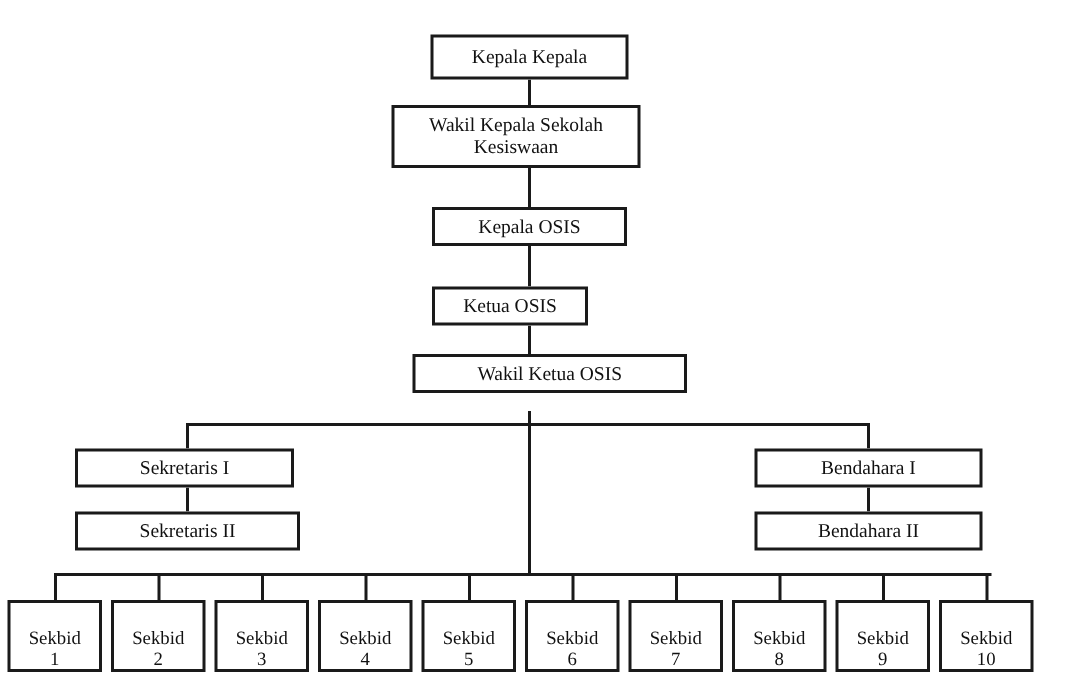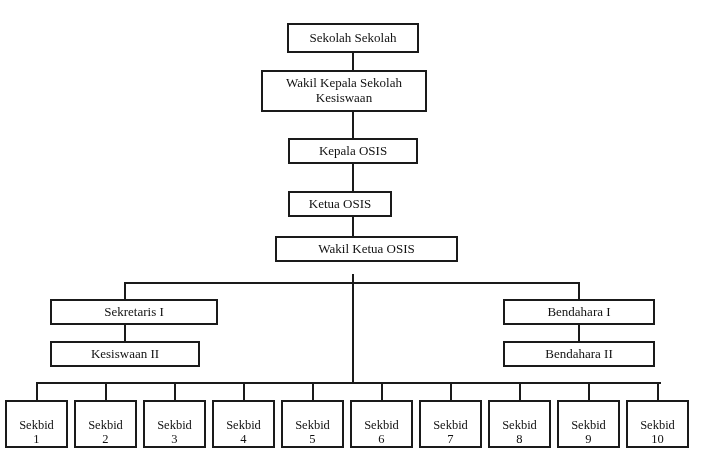--- a/index.html
+++ b/index.html
@@ -44,21 +44,21 @@
   }
   .v-line { width: 2px; }
   .h-line { height: 2px; }
 </style>
 </head>
 <body>
 
 <div id="chart-root">
 
   <div class="node n-main" style="left:287px; top:23px; width:132px; height:30px;">
-    <span class="label">Sekolah Sekolah</span>
+    <span class="label">Kepala Kepala</span>
   </div>
 
   <div class="connector v-line" style="left:352px; top:53px; height:17px;"></div>
 
   <div class="node n-main" style="left:261px; top:70px; width:166px; height:42px;">
     <span class="label">Wakil Kepala Sekolah
 Kesiswaan</span>
   </div>
 
   <div class="connector v-line" style="left:352px; top:112px; height:26px;"></div>
@@ -80,28 +80,28 @@
   </div>
 
   <div class="connector v-line" style="left:352px; top:274px; height:110px;"></div>
 
   <div class="connector h-line" style="left:124px; top:282px; width:456px;"></div>
 
   <div class="connector v-line" style="left:124px; top:282px; height:17px;"></div>
 
   <div class="connector v-line" style="left:578px; top:282px; height:17px;"></div>
 
-  <div class="node n-branch" style="left:50px; top:299px; width:168px; height:26px;">
+  <div class="node n-branch" style="left:50px; top:299px; width:146px; height:26px;">
     <span class="label">Sekretaris I</span>
   </div>
 
   <div class="connector v-line" style="left:124px; top:325px; height:16px;"></div>
 
   <div class="node n-branch" style="left:50px; top:341px; width:150px; height:26px;">
-    <span class="label">Kesiswaan II</span>
+    <span class="label">Sekretaris II</span>
   </div>
 
   <div class="node n-branch" style="left:503px; top:299px; width:152px; height:26px;">
     <span class="label">Bendahara I</span>
   </div>
 
   <div class="connector v-line" style="left:578px; top:325px; height:16px;"></div>
 
   <div class="node n-branch" style="left:503px; top:341px; width:152px; height:26px;">
     <span class="label">Bendahara II</span>

